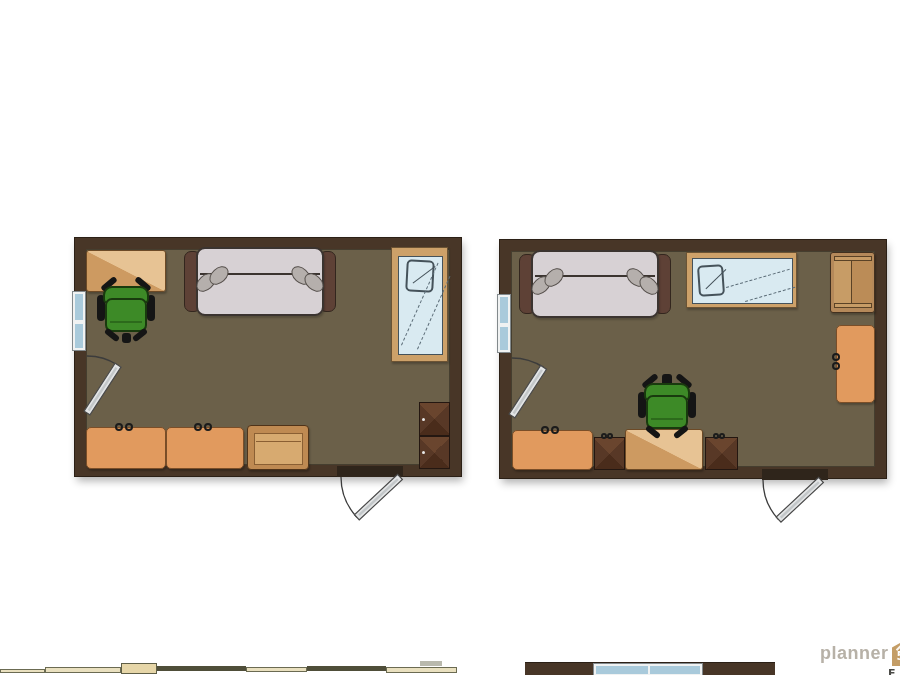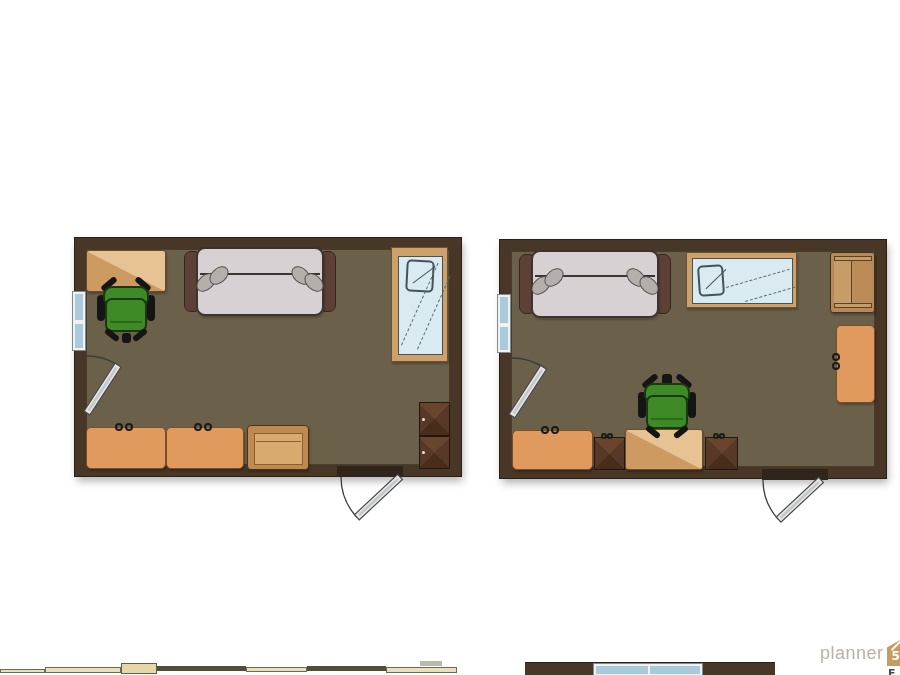--- a/index.html
+++ b/index.html
@@ -2,21 +2,21 @@
 <html lang="en"><head>
 <meta charset="utf-8">
 <style>
   html,body{margin:0;padding:0;background:#fff;}
   .canvas{position:relative;width:900px;height:675px;overflow:hidden;background:#fff;
           font-family:"Liberation Sans",sans-serif;}
   .abs{position:absolute;box-sizing:border-box;}
   #plan{position:absolute;left:0;top:0;width:900px;height:675px;}
   #door-overlay{position:absolute;left:0;top:0;pointer-events:none;}
   .logo{position:absolute;left:820px;top:640px;display:flex;align-items:flex-start;gap:3px;}
-  .logo-text{font-size:18px;line-height:26px;letter-spacing:.5px;}
+  .logo-text{font-size:18px;line-height:26px;letter-spacing:.5px;font-weight:bold;}
   .logo-badge{position:relative;width:27px;height:26px;display:block;
               clip-path:polygon(50% 0,100% 30%,100% 100%,0 100%,0 30%);}
   .logo-badge b{position:absolute;left:0;right:0;top:9px;text-align:center;font-size:12px;
                 font-weight:bold;color:#fff;font-family:"DejaVu Sans",sans-serif;}
   .roof{position:absolute;top:3px;left:50%;width:11px;height:11px;
         transform:translateX(-50%) rotate(45deg);
         border-left:2px solid rgba(255,255,255,.9);border-top:2px solid rgba(255,255,255,.9);}
   .cropped-glyph{position:absolute;left:888px;top:667px;height:8px;width:10px;overflow:hidden;
                  font:bold 11px "DejaVu Sans",sans-serif;}
 </style>

